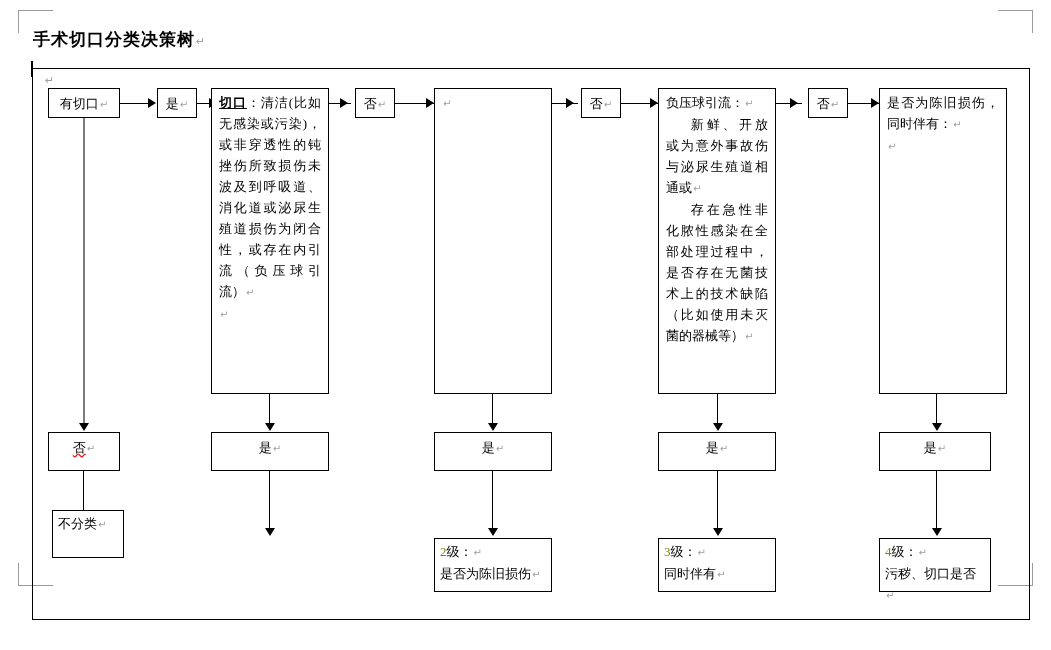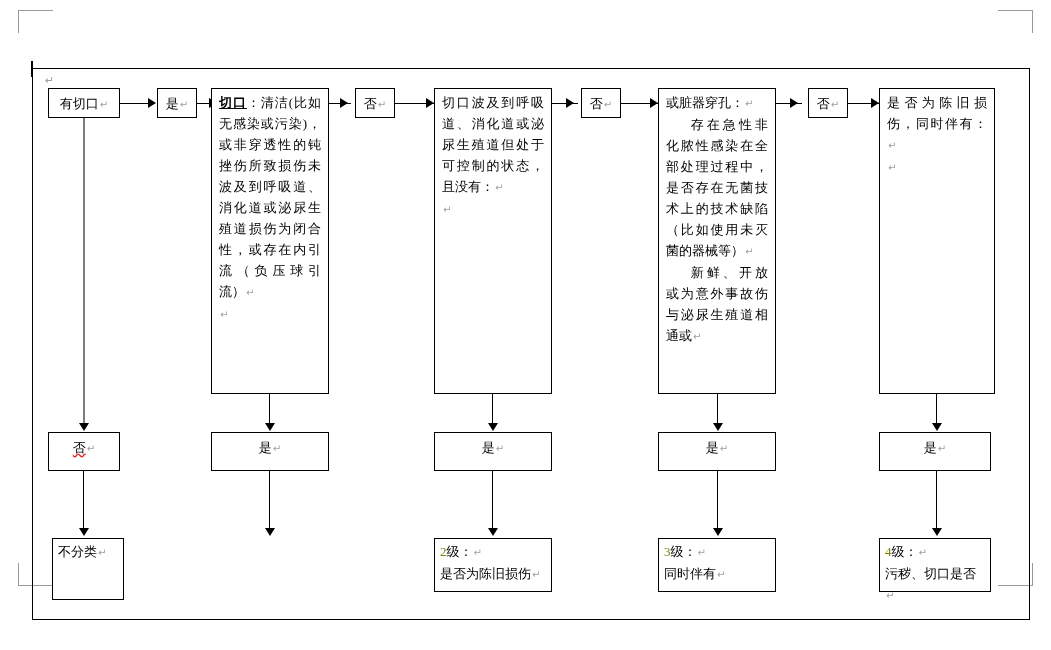--- a/index.html
+++ b/index.html
@@ -79,20 +79,21 @@
 </head>
 <body>
 
 <div class="page">
 
   <div class="corner tl"></div>
   <div class="corner tr"></div>
   <div class="corner bl"></div>
   <div class="corner br"></div>
 
+  <div class="title"><span>手术切口分类决策树</span><span class="pilcrow">↵</span></div>
 
   <div class="frame-tick"></div>
   <div class="frame"></div>
   <div class="stray-pilcrow">↵</div>
 
   <div class="node center" style="left:48px;top:88px;width:72px;height:30px;">
     <div class="inner" style="line-height:26px;"><span>有切口</span><span class="pilcrow tiny">↵</span></div>
   </div>
 
   <div class="hline" style="left:120px;top:103px;width:29px;"></div>
@@ -115,50 +116,49 @@
   <div class="hline" style="left:329px;top:103px;width:22px;"></div>
   <div class="arrow-r" style="left:340px;top:98px;"></div>
   <div class="node center" style="left:355px;top:88px;width:40px;height:30px;">
     <div class="inner" style="line-height:26px;"><span>否</span><span class="pilcrow tiny">↵</span></div>
   </div>
   <div class="hline" style="left:395px;top:103px;width:40px;"></div>
   <div class="arrow-r" style="left:426px;top:98px;"></div>
 
   <div class="node tall" style="left:434px;top:88px;width:118px;height:306px;">
     <div class="inner">
-      <p><span>切口波及到呼吸道、消化道或泌尿生殖道但处于可控制的状态，且没有：</span><span class="pilcrow tiny">↵</span></p>
       <p><span class="pilcrow tiny">↵</span></p>
     </div>
   </div>
 
   <div class="hline" style="left:552px;top:103px;width:26px;"></div>
   <div class="arrow-r" style="left:566px;top:98px;"></div>
   <div class="node center" style="left:581px;top:88px;width:40px;height:30px;">
     <div class="inner" style="line-height:26px;"><span>否</span><span class="pilcrow tiny">↵</span></div>
   </div>
   <div class="hline" style="left:621px;top:103px;width:38px;"></div>
   <div class="arrow-r" style="left:650px;top:98px;"></div>
 
   <div class="node tall" style="left:658px;top:88px;width:118px;height:306px;">
     <div class="inner">
-      <p><span>或脏器穿孔：</span><span class="pilcrow tiny">↵</span></p>
+      <p><span>负压球引流：</span><span class="pilcrow tiny">↵</span></p>
+      <p class="ind"><span>新鲜、开放或为意外事故伤与泌尿生殖道相通或</span><span class="pilcrow tiny">↵</span></p>
       <p class="ind"><span>存在急性非化脓性感染在全部处理过程中，是否存在无菌技术上的技术缺陷（比如使用未灭菌的器械等）</span><span class="pilcrow tiny">↵</span></p>
-      <p class="ind"><span>新鲜、开放或为意外事故伤与泌尿生殖道相通或</span><span class="pilcrow tiny">↵</span></p>
     </div>
   </div>
 
   <div class="hline" style="left:776px;top:103px;width:26px;"></div>
   <div class="arrow-r" style="left:790px;top:98px;"></div>
   <div class="node center" style="left:808px;top:88px;width:40px;height:30px;">
     <div class="inner" style="line-height:26px;"><span>否</span><span class="pilcrow tiny">↵</span></div>
   </div>
   <div class="hline" style="left:848px;top:103px;width:32px;"></div>
   <div class="arrow-r" style="left:871px;top:98px;"></div>
 
-  <div class="node tall" style="left:879px;top:88px;width:116px;height:306px;">
+  <div class="node tall" style="left:879px;top:88px;width:128px;height:306px;">
     <div class="inner">
       <p><span>是否为陈旧损伤，同时伴有：</span><span class="pilcrow tiny">↵</span></p>
       <p><span class="pilcrow tiny">↵</span></p>
     </div>
   </div>
 
   <div class="vline gray" style="left:83px;top:118px;width:2px;height:306px;"></div>
   <div class="arrow-d" style="left:79px;top:423px;"></div>
 
   <div class="vline" style="left:269px;top:394px;height:30px;"></div>
@@ -201,21 +201,21 @@
 
   <div class="vline" style="left:492px;top:471px;height:58px;"></div>
   <div class="arrow-d" style="left:488px;top:528px;"></div>
 
   <div class="vline" style="left:717px;top:471px;height:58px;"></div>
   <div class="arrow-d" style="left:713px;top:528px;"></div>
 
   <div class="vline" style="left:936px;top:471px;height:58px;"></div>
   <div class="arrow-d" style="left:932px;top:528px;"></div>
 
-  <div class="node" style="left:52px;top:538px;width:72px;height:62px;">
+  <div class="node" style="left:52px;top:510px;width:72px;height:48px;">
     <div class="inner"><span>不分类</span><span class="pilcrow tiny">↵</span></div>
   </div>
 
 
   <div class="node" style="left:434px;top:538px;width:118px;height:54px;">
     <div class="inner">
       <div><span class="numcol">2</span><span>级：</span><span class="pilcrow tiny">↵</span></div>
       <div><span>是否为陈旧损伤</span><span class="pilcrow tiny">↵</span></div>
     </div>
   </div>

